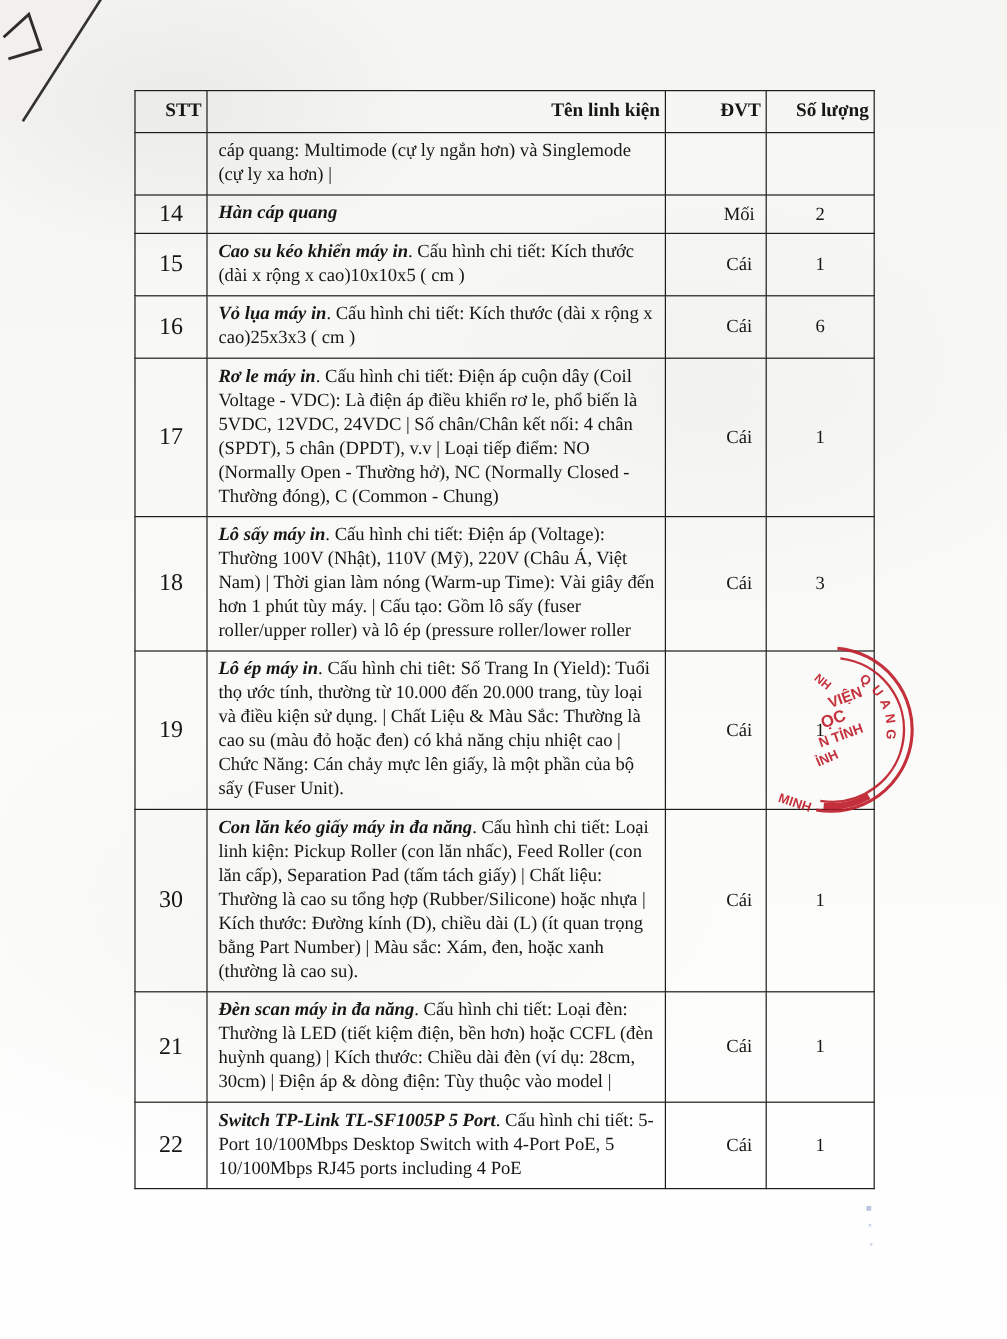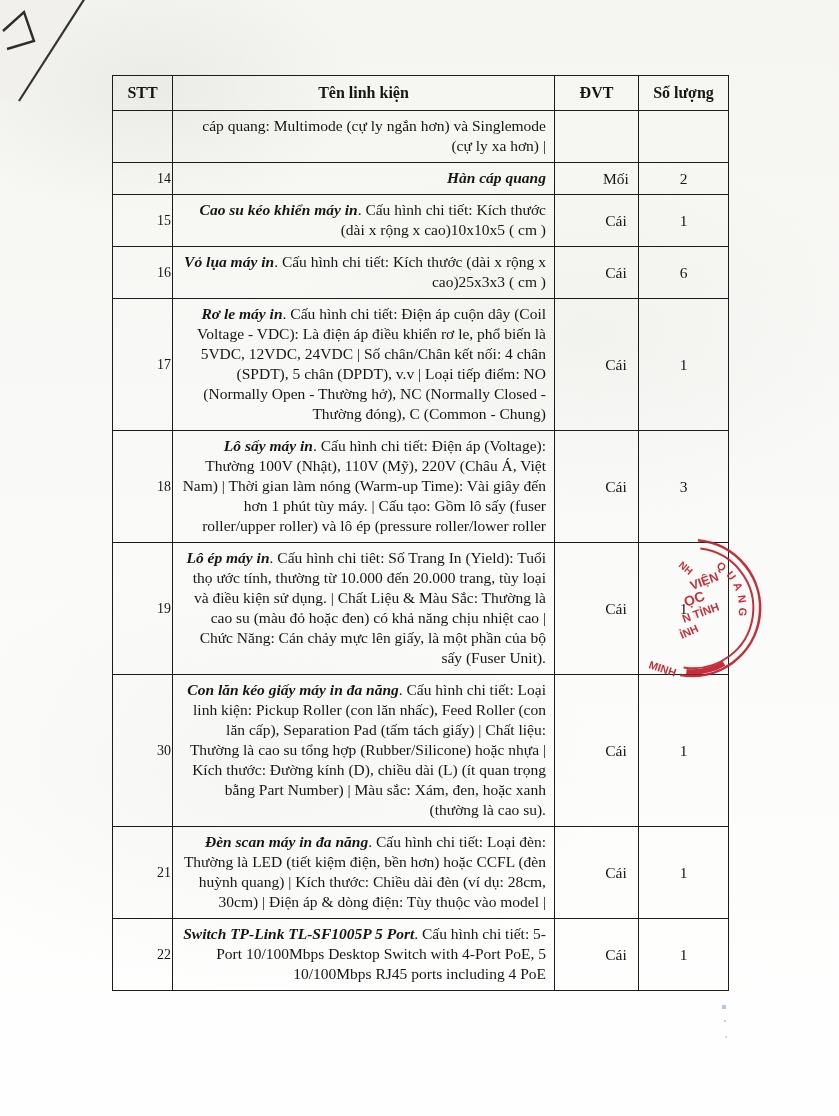--- a/index.html
+++ b/index.html
@@ -15,25 +15,25 @@
       linear-gradient(to bottom, rgba(236,237,233,.35), rgba(255,255,255,.9) 92%);
   }
   .corner-art { position:absolute; left:0; top:0; pointer-events:none; }
   .doc-table {
     position:absolute; left:112px; top:75px; width:616px;
     border-collapse:collapse; table-layout:fixed;
     color:#161614;
   }
   .doc-table td, .doc-table th { border:1.6px solid #1c1c1a; }
   .doc-table th {
-    height:35px; font-size:16px; font-weight:bold; text-align:center;
+    height:35px; font-size:16px; font-weight:bold; text-align:right;
     padding:2px 4px; vertical-align:middle;
   }
-  .c-stt  { width:60px;  text-align:right; vertical-align:middle; font-size:14px; }
-  .c-name { width:382px; text-align:right;  vertical-align:middle;
+  .c-stt  { width:60px;  text-align:center; vertical-align:middle; font-size:20px; }
+  .c-name { width:382px; text-align:left;  vertical-align:middle;
             font-size:15.5px; line-height:20px; padding:5px 8px 6px 9px; }
   .c-name b { font-weight:bold;font-style:italic; }
   .c-dvt  { width:84px;  text-align:center; vertical-align:middle; font-size:15.5px;padding-left:40px; }
   .c-qty  { width:90px;  text-align:center; vertical-align:middle; font-size:15.5px; }
   .stamp-svg { position:absolute; left:590px; top:528px; pointer-events:none; opacity:.92; }
   .stamp-txt { font-family:"Liberation Sans","DejaVu Sans",sans-serif; }
   .speck {
     position:absolute; left:722px; top:1005px; width:4px; height:4px;
     background:#b9c7de; box-shadow:1px 14px 0 -1px #c4d0e4, 2px 30px 0 -1px #cdd7e8;
   }

